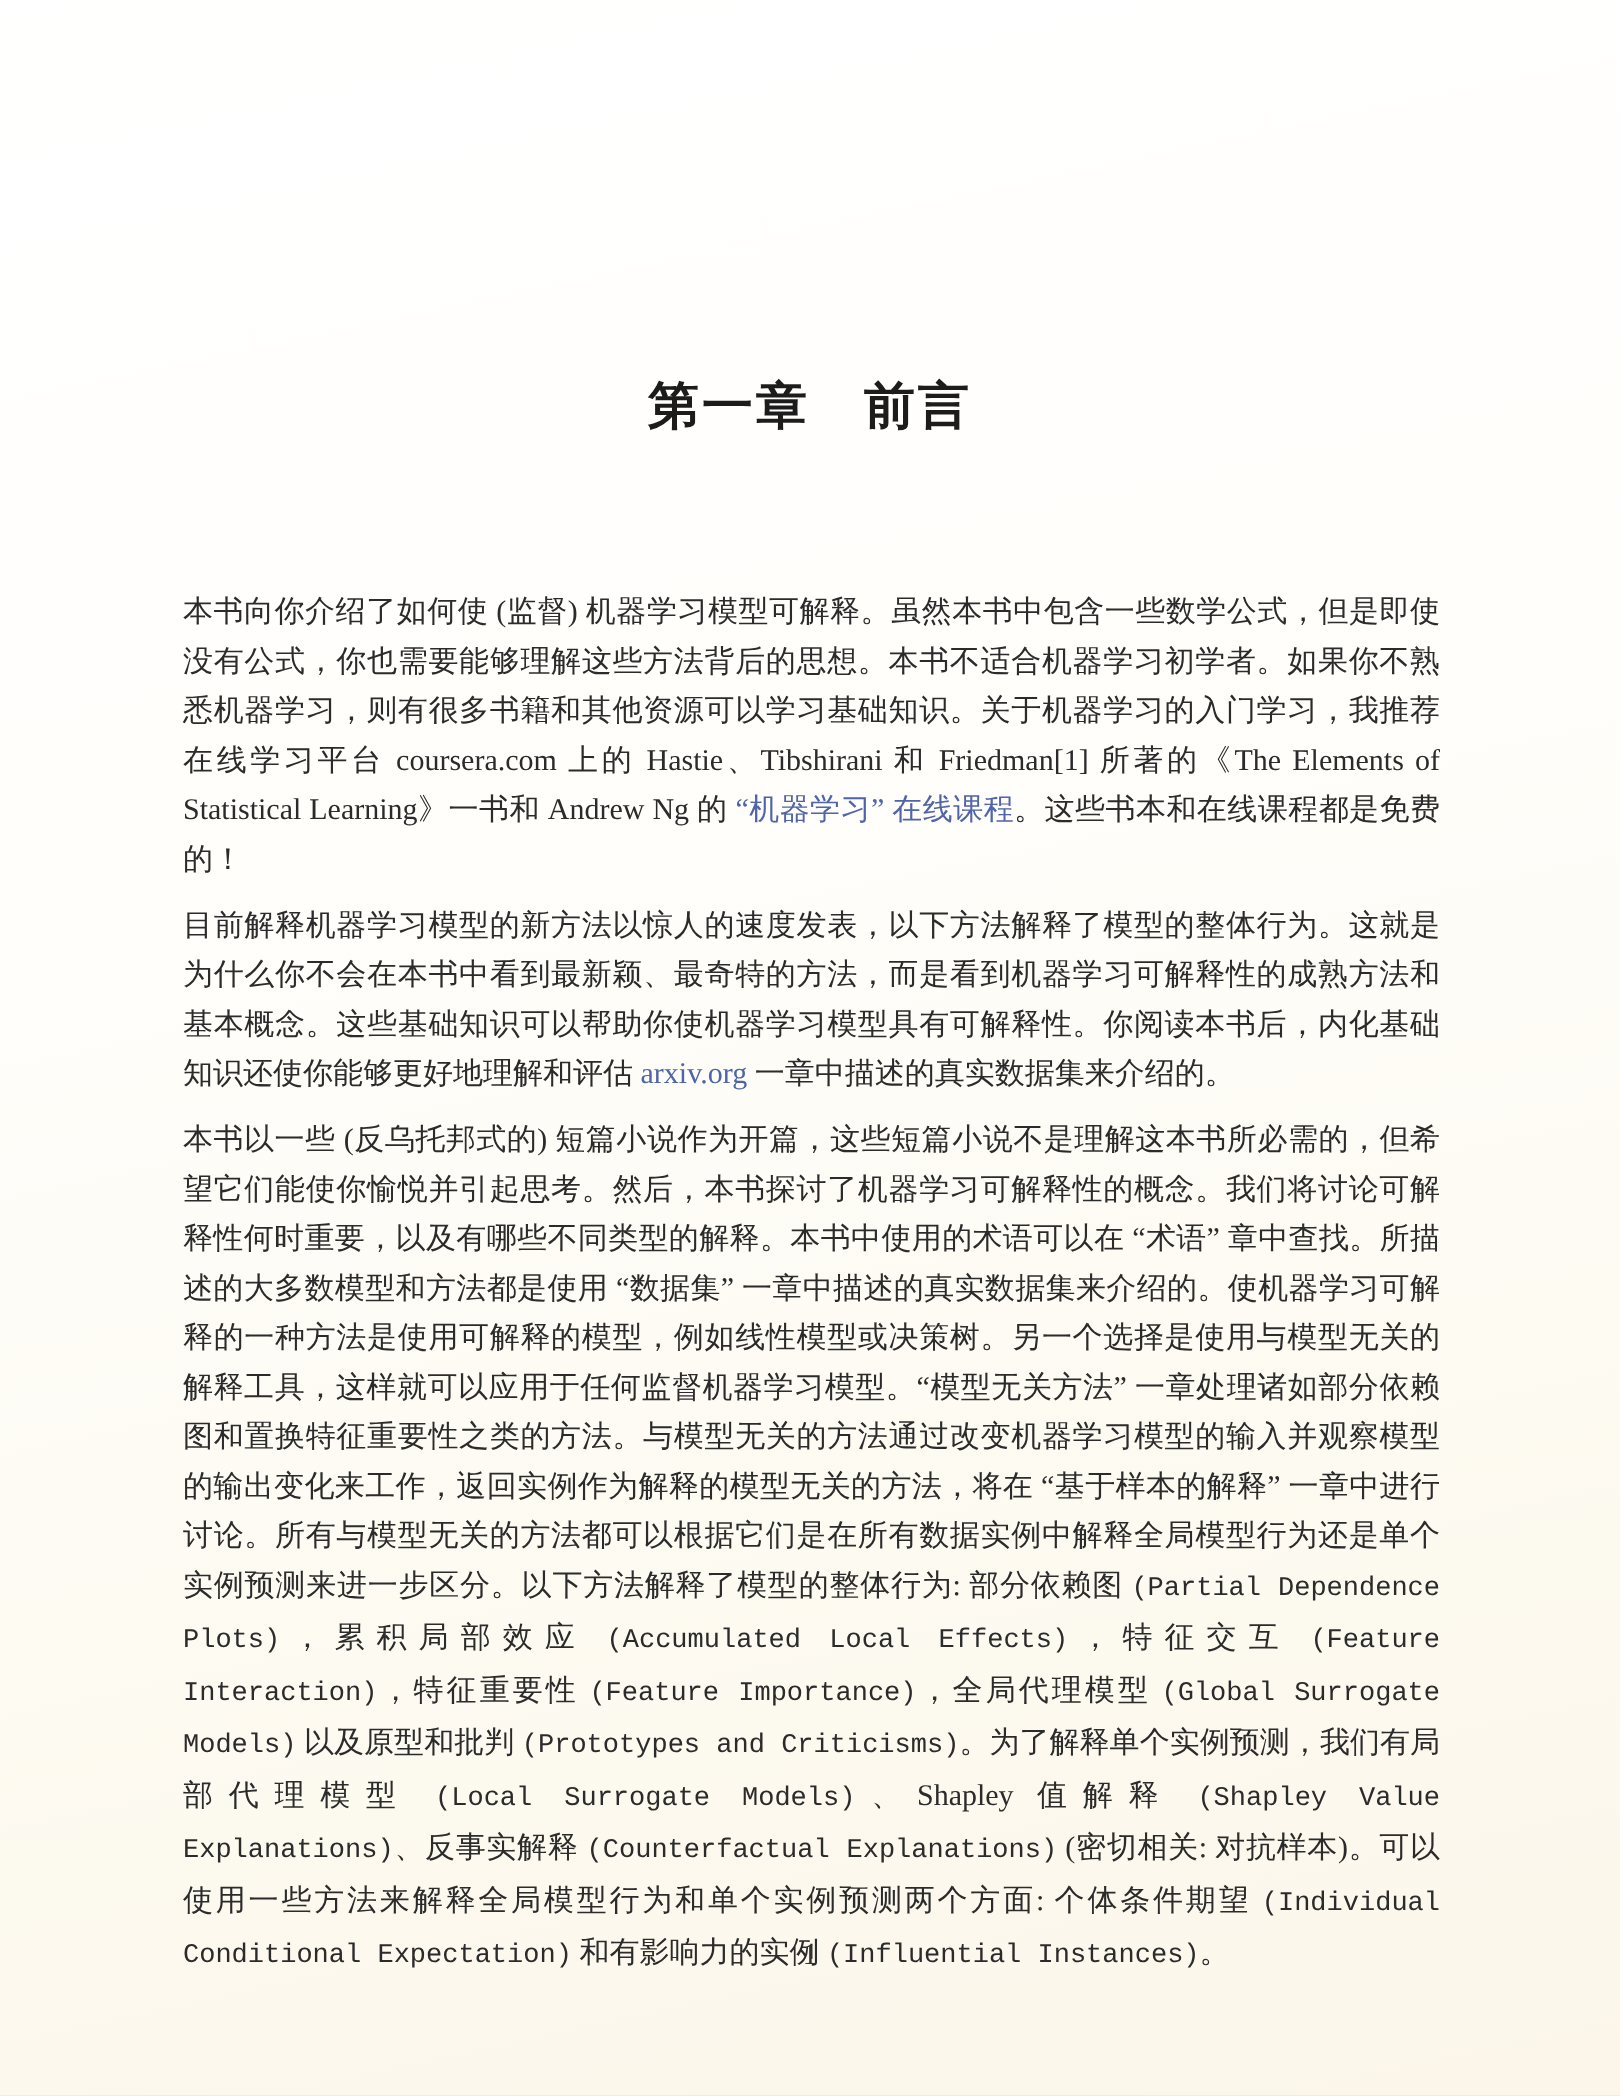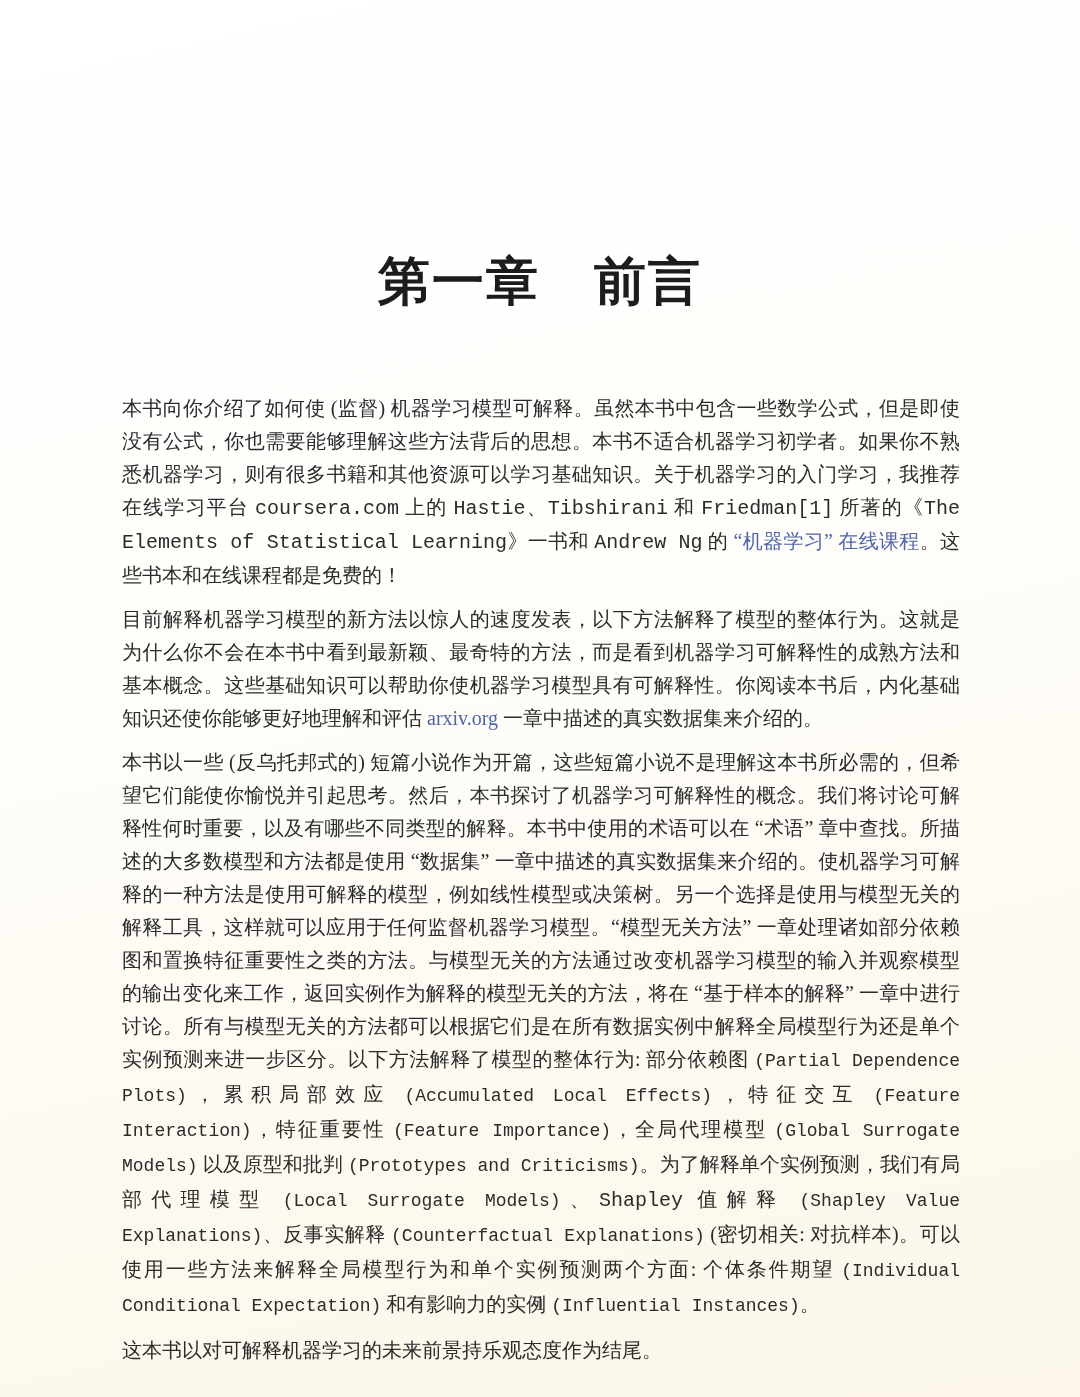--- a/index.html
+++ b/index.html
@@ -19,39 +19,39 @@
   }
   .chapter-title {
     position: absolute;
     top: 252px;
     left: 0;
     width: 100%;
     margin: 0;
     text-align: center;
     font-family: "Liberation Sans", "DejaVu Sans", sans-serif;
     font-weight: 700;
-    font-size: 52px;
+    font-size: 34px;
     line-height: 1.15;
     color: #1c1c1c;
     letter-spacing: 2px;
   }
   .page-body {
     position: absolute;
     top: 392px;
     left: 122px;
     width: 838px;
     font-size: 20px;
     line-height: 33px;
     text-align: justify;
   }
   .para {
     margin: 0 0 11px 0;
   }
   .roman {
-    font-family: Liberation Mono, monospace;
+    font-family: Liberation Serif, serif;
   }
   .mono {
     font-family: "Liberation Mono", "DejaVu Sans Mono", monospace;
     font-size: 18px;
   }
   .link {
     text-decoration: none;
     cursor: pointer;
   }
   .page-number {
@@ -67,17 +67,16 @@
 </head>
 <body>
 
 <div class="page">
   <h1 class="chapter-title">第一章　前言</h1>
 
   <main class="page-body">
       <p class="para"><span>本书向你介绍了如何使 (监督) 机器学习模型可解释。虽然本书中包含一些数学公式，但是即使没有公式，你也需要能够理解这些方法背后的思想。本书不适合机器学习初学者。如果你不熟悉机器学习，则有很多书籍和其他资源可以学习基础知识。关于机器学习的入门学习，我推荐在线学习平台 </span><span class="roman">coursera.com</span><span> 上的 </span><span class="roman">Hastie</span><span>、</span><span class="roman">Tibshirani</span><span> 和 </span><span class="roman">Friedman[1]</span><span> 所著的《</span><span class="roman">The Elements of Statistical Learning</span><span>》一书和 </span><span class="roman">Andrew Ng</span><span> 的 </span><span class="link" style="color: rgb(80, 100, 168);">“机器学习” 在线课程</span><span>。这些书本和在线课程都是免费的！</span></p>
       <p class="para"><span>目前解释机器学习模型的新方法以惊人的速度发表，以下方法解释了模型的整体行为。这就是为什么你不会在本书中看到最新颖、最奇特的方法，而是看到机器学习可解释性的成熟方法和基本概念。这些基础知识可以帮助你使机器学习模型具有可解释性。你阅读本书后，内化基础知识还使你能够更好地理解和评估 </span><span class="link" style="color: rgb(80, 100, 168);">arxiv.org</span><span> 一章中描述的真实数据集来介绍的。</span></p>
       <p class="para"><span>本书以一些 (反乌托邦式的) 短篇小说作为开篇，这些短篇小说不是理解这本书所必需的，但希望它们能使你愉悦并引起思考。然后，本书探讨了机器学习可解释性的概念。我们将讨论可解释性何时重要，以及有哪些不同类型的解释。本书中使用的术语可以在 “术语” 章中查找。所描述的大多数模型和方法都是使用 “数据集” 一章中描述的真实数据集来介绍的。使机器学习可解释的一种方法是使用可解释的模型，例如线性模型或决策树。另一个选择是使用与模型无关的解释工具，这样就可以应用于任何监督机器学习模型。“模型无关方法” 一章处理诸如部分依赖图和置换特征重要性之类的方法。与模型无关的方法通过改变机器学习模型的输入并观察模型的输出变化来工作，返回实例作为解释的模型无关的方法，将在 “基于样本的解释” 一章中进行讨论。所有与模型无关的方法都可以根据它们是在所有数据实例中解释全局模型行为还是单个实例预测来进一步区分。以下方法解释了模型的整体行为: 部分依赖图 </span><span class="mono">(Partial Dependence Plots)</span><span>，累积局部效应 </span><span class="mono">(Accumulated Local Effects)</span><span>，特征交互 </span><span class="mono">(Feature Interaction)</span><span>，特征重要性 </span><span class="mono">(Feature Importance)</span><span>，全局代理模型 </span><span class="mono">(Global Surrogate Models)</span><span> 以及原型和批判 </span><span class="mono">(Prototypes and Criticisms)</span><span>。为了解释单个实例预测，我们有局部代理模型 </span><span class="mono">(Local Surrogate Models)</span><span>、</span><span class="roman">Shapley</span><span> 值解释 </span><span class="mono">(Shapley Value Explanations)</span><span>、反事实解释 </span><span class="mono">(Counterfactual Explanations)</span><span> (密切相关: 对抗样本)。可以使用一些方法来解释全局模型行为和单个实例预测两个方面: 个体条件期望 </span><span class="mono">(Individual Conditional Expectation)</span><span> 和有影响力的实例 </span><span class="mono">(Influential Instances)</span><span>。</span></p>
-      <p class="para"><span>这本书以对可解释机器学习的未来前景持乐观态度作为结尾。</span></p>
     </main>
 
   <div class="page-number">1</div>
 </div>
 
 </body></html>

